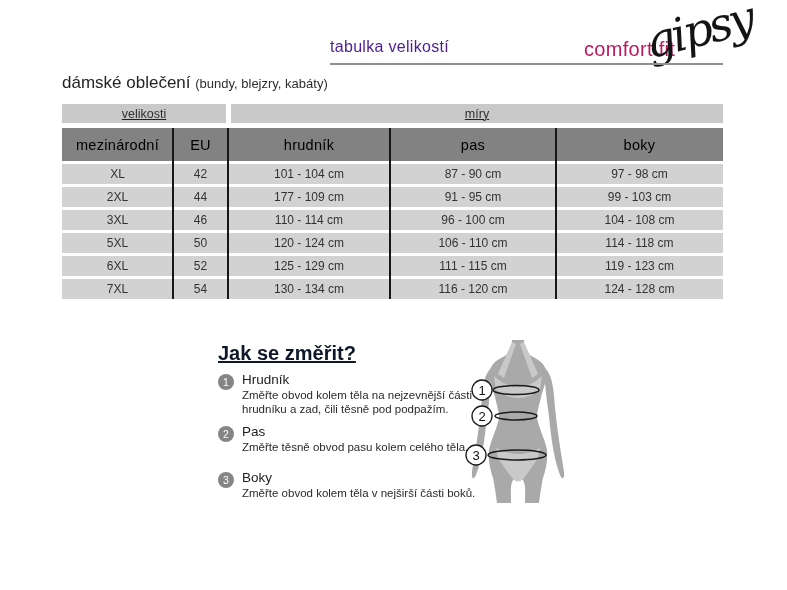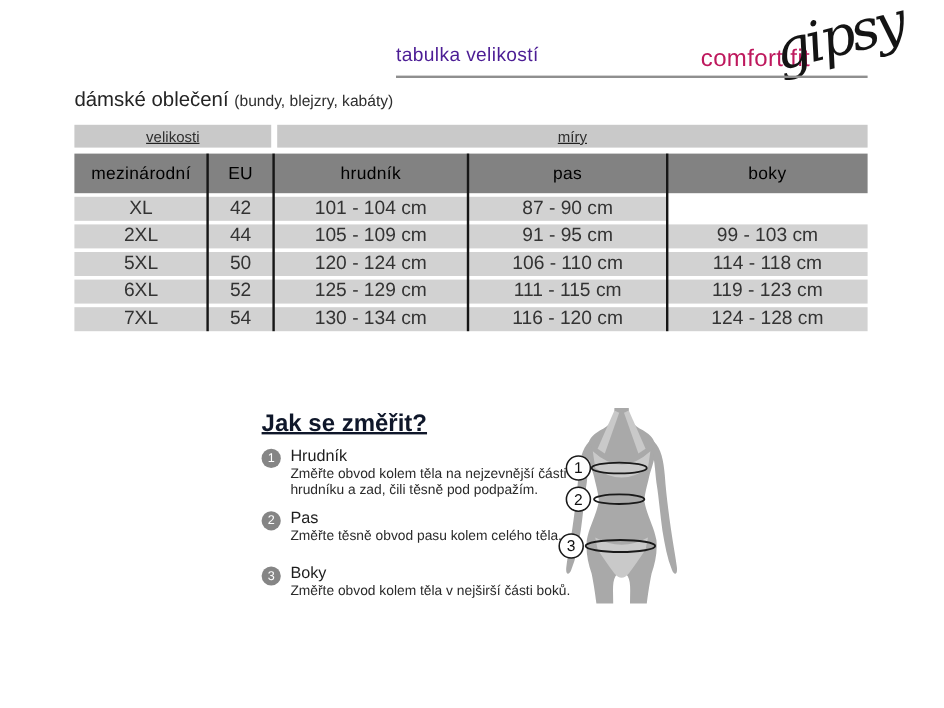--- a/index.html
+++ b/index.html
@@ -23,21 +23,21 @@
   .size-table{position:absolute;left:62px;top:104px;width:661px;}
   .group-row{display:grid;grid-template-columns:164px 492px;column-gap:5px;margin-bottom:5px;text-decoration:underline;}
   .gcell{background:#c9c9c9;height:19px;display:flex;align-items:center;justify-content:center;
          font-size:12.5px;color:#2f2f2f;}
   .tbody-wrap{position:relative;}
   .head-row{display:grid;grid-template-columns:111px 55px 162px 166px 167px;}
   .hcell{background:#828282;color:#000000;height:33px;display:flex;align-items:center;justify-content:center;
          font-size:14.5px;letter-spacing:.3px;}
   .data-row{display:grid;grid-template-columns:111px 55px 162px 166px 167px;margin-top:3px;}
   .dcell{background:#d2d2d2;color:#333333;height:20px;display:flex;align-items:center;justify-content:center;
-         font-size:16px;}
+         font-size:12px;}
   .vline{position:absolute;top:0;bottom:0;width:2px;background:#161616;}
   .v1{left:110px;} .v2{left:165px;} .v3{left:327px;} .v4{left:493px;}
   
   .guide-title{position:absolute;left:218px;top:342px;font-size:20px;font-weight:600;color:#0f172a;text-decoration:underline;}
   .guide-item{position:absolute;left:218px;display:flex;gap:8px;}
   .gi-1{top:372px;} .gi-2{top:424px;} .gi-3{top:470px;}
   .bullet{width:16px;height:16px;border-radius:50%;background:#858585;color:#fff;
           font-size:10.5px;display:flex;align-items:center;justify-content:center;flex:0 0 16px;margin-top:2px;}
   .item-label{font-size:13.5px;color:#1d1d1d;margin-bottom:1px;}
   .item-text{font-size:11.5px;color:#2a2a2a;line-height:14px;width:250px;}
@@ -73,27 +73,35 @@
         <div class="hcell">hrudník</div>
         <div class="hcell">pas</div>
         <div class="hcell">boky</div>
       </div>
 
       <div class="data-row">
         <div class="dcell">XL</div>
         <div class="dcell">42</div>
         <div class="dcell">101 - 104 cm</div>
         <div class="dcell">87 - 90 cm</div>
+        <div class="dcell">97 - 98 cm</div>
       </div>
       <div class="data-row">
         <div class="dcell">2XL</div>
         <div class="dcell">44</div>
-        <div class="dcell">105 - 109 cm</div>
+        <div class="dcell">177 - 109 cm</div>
         <div class="dcell">91 - 95 cm</div>
         <div class="dcell">99 - 103 cm</div>
+      </div>
+      <div class="data-row">
+        <div class="dcell">3XL</div>
+        <div class="dcell">46</div>
+        <div class="dcell">110 - 114 cm</div>
+        <div class="dcell">96 - 100 cm</div>
+        <div class="dcell">104 - 108 cm</div>
       </div>
       <div class="data-row">
         <div class="dcell">5XL</div>
         <div class="dcell">50</div>
         <div class="dcell">120 - 124 cm</div>
         <div class="dcell">106 - 110 cm</div>
         <div class="dcell">114 - 118 cm</div>
       </div>
       <div class="data-row">
         <div class="dcell">6XL</div>

